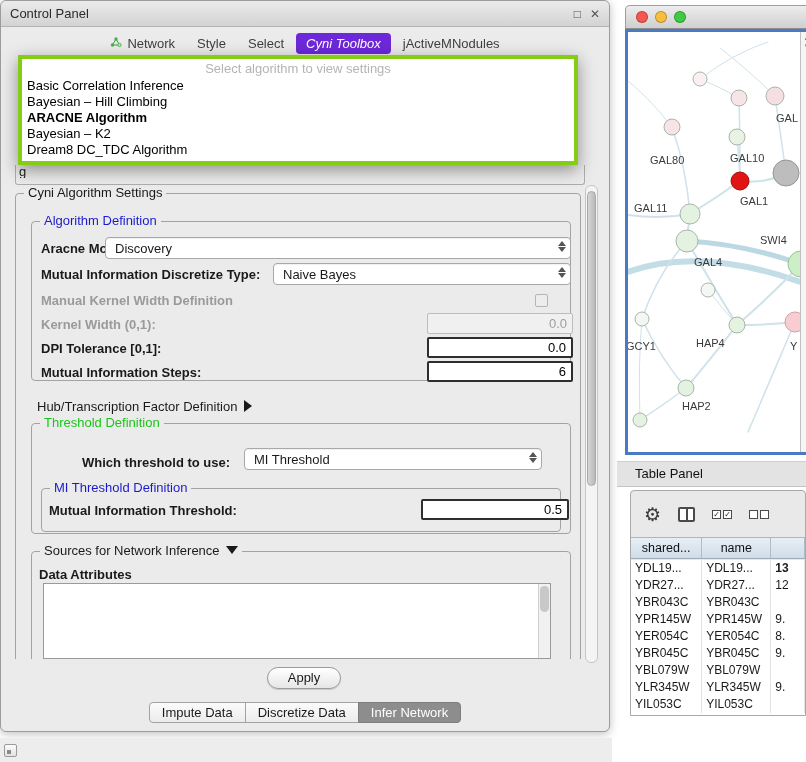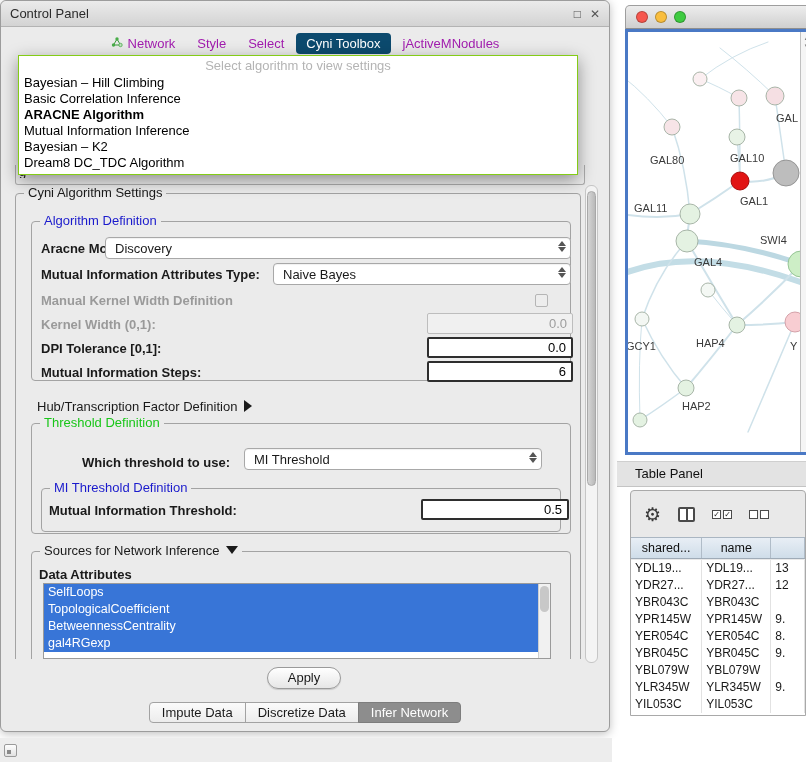--- a/index.html
+++ b/index.html
@@ -9,29 +9,29 @@
 
   
   #control-panel{left:0;top:6;width:610px;height:732px;background:#ebebeb;border:1px solid #9c9c9c;
     border-radius:6px;box-shadow:0 2px 10px rgba(0,0,0,.25);}
   #cp-titlebar{position:absolute;left:0;top:0;right:0;height:26px;background:linear-gradient(#ebebeb,#d3d3d3);
     border-bottom:1px solid #b3b3b3;border-radius:6px 6px 0 0;display:flex;align-items:center;padding:0 9px;}
   #cp-title{font-size:13px;color:#2b2b2b;}
   #cp-controls{margin-left:auto;display:flex;gap:9px;color:#555;font-size:12px;line-height:12px;}
   .wbtn{cursor:default;}
   #cp-tabs{left:0;top:30px;right:0;height:25px;display:flex;justify-content:center;align-items:center;gap:2px;}
-  .cp-tab{padding:3px 10px;border-radius:4px;color:#a21caf;display:flex;align-items:center;gap:5px;white-space:nowrap;}
-  .cp-tab.selected{background:#0c4a6e;color:#fff;}
+  .cp-tab{padding:3px 10px;border-radius:4px;color:#404040;display:flex;align-items:center;gap:5px;white-space:nowrap;}
+  .cp-tab.selected{background:#6d28d9;color:#fff;font-style:italic;}
 
   
   #hidden-group{left:14px;top:164px;width:570px;height:20px;border:1px solid #adadad;border-top:none;border-radius:0 0 3px 3px;}
   #hidden-frag{position:absolute;left:3px;top:-1px;height:14px;width:16px;overflow:hidden;color:#222;}
 
   
-  #algo-popup{left:18px;top:55px;width:560px;background:#fff;border:1px solid #84cc16;
+  #algo-popup{left:18px;top:55px;width:560px;background:#fff;border:4px solid #84cc16;
     box-shadow:0 5px 16px rgba(0,0,0,.4);z-index:60;padding:1px 0 3px 0;}
   .dd-placeholder{color:#b4b4b4;text-align:center;height:18px;line-height:18px;}
   .dd-item{height:16px;line-height:16px;padding-left:5px;color:#000;white-space:nowrap;}
   .dd-item.selected{font-weight:bold;}
 
   
   #settings-viewport{left:10px;top:184px;width:574px;height:474px;overflow:hidden;}
   .groupbox{position:absolute;border:1px solid #a3a3a3;border-radius:4px;}
   .grouplegend{position:absolute;top:-9px;left:8px;background:#ebebeb;padding:0 4px;font-size:13px;white-space:nowrap;}
   .lg-blue{color:#1a1acc;}
@@ -158,21 +158,21 @@
 
       <span class="flabel" style="left:30px;top:54px;">Aracne Mode:</span>
       <div class="combo" style="left:94px;top:52px;width:466px;">
         <span class="cval">Discovery</span>
         <span class="stepper">
             <i class="up"></i>
             <i class="dn"></i>
           </span>
       </div>
 
-      <span class="flabel" style="left:30px;top:80px;">Mutual Information Attributes Type:</span>
+      <span class="flabel" style="left:30px;top:80px;">Mutual Information Discretize Type:</span>
       <div class="combo" style="left:262px;top:78px;width:298px;">
         <span class="cval">Naive Bayes</span>
         <span class="stepper">
             <i class="up"></i>
             <i class="dn"></i>
           </span>
       </div>
 
       <span class="flabel disabled" style="left:30px;top:106px;">Manual Kernel Width Definition</span>
       <span class="cbox" style="left:524px;top:109px;"></span>
@@ -209,26 +209,20 @@
       <span class="flabel" style="left:38px;top:316px;">Mutual Information Threshold:</span>
       <input class="tfield" style="left: 410px; top: 314px; width: 148px;" value="0.5">
 
       <div class="groupbox" style="left:20px;top:366px;width:540px;height:120px;">
         <span class="grouplegend">
           <span>Sources for Network Inference</span><span class="arrow-down"></span>
         </span>
       </div>
       <span class="flabel" style="left:28px;top:380px;">Data Attributes</span>
       <div id="attr-list">
-        <div id="attr-items">
-            <div class="attr-item">SelfLoops</div>
-            <div class="attr-item">TopologicalCoefficient</div>
-            <div class="attr-item">BetweennessCentrality</div>
-            <div class="attr-item">gal4RGexp</div>
-          </div>
         <div id="attr-scroll">
             <div id="attr-thumb"></div>
           </div>
       </div>
     </div>
 
     <div id="settings-scrollbar" class="abs">
       <div id="settings-thumb"></div>
     </div>
 
@@ -237,24 +231,23 @@
     <div id="bottom-tabs" class="abs">
         <div class="seg">Impute Data</div>
         <div class="seg">Discretize Data</div>
         <div class="seg selected">Infer Network</div>
       </div>
   </div>
 
   <div id="algo-popup" class="abs">
     <div class="dd-placeholder">Select algorithm to view settings</div>
     <div id="algo-popup-items">
+        <div class="dd-item">Basic Correlation Inference</div>
         <div class="dd-item">Bayesian – Hill Climbing</div>
-        <div class="dd-item">Basic Correlation Inference</div>
         <div class="dd-item selected">ARACNE Algorithm</div>
-        <div class="dd-item">Mutual Information Inference</div>
         <div class="dd-item">Bayesian – K2</div>
         <div class="dd-item">Dream8 DC_TDC Algorithm</div>
       </div>
   </div>
 
   <div id="network-window" class="abs">
     <div id="nw-titlebar">
       <span class="tlight" style="background:#f6574e;"></span>
       <span class="tlight" style="background:#f9be3e;"></span>
       <span class="tlight" style="background:#3ecb41;"></span>
@@ -340,21 +333,21 @@
     </div>
     <div id="tp-header">
         <div class="th" style="width: 72px;">shared...</div>
         <div class="th" style="width: 70px;">name</div>
         <div class="th" style="width: 34px;"></div>
       </div>
     <div id="tp-body">
         <div class="tr">
           <div class="td" style="width: 72px;">YDL19...</div>
           <div class="td" style="width: 70px;">YDL19...</div>
-          <div class="td" style="width: 34px;">13</div>
+          <div class="td" style="width: 34px; font-weight: bold;">13</div>
         </div>
         <div class="tr">
           <div class="td" style="width: 72px;">YDR27...</div>
           <div class="td" style="width: 70px;">YDR27...</div>
           <div class="td" style="width: 34px;">12</div>
         </div>
         <div class="tr">
           <div class="td" style="width: 72px;">YBR043C</div>
           <div class="td" style="width: 70px;">YBR043C</div>
           <div class="td" style="width: 34px;"></div>

